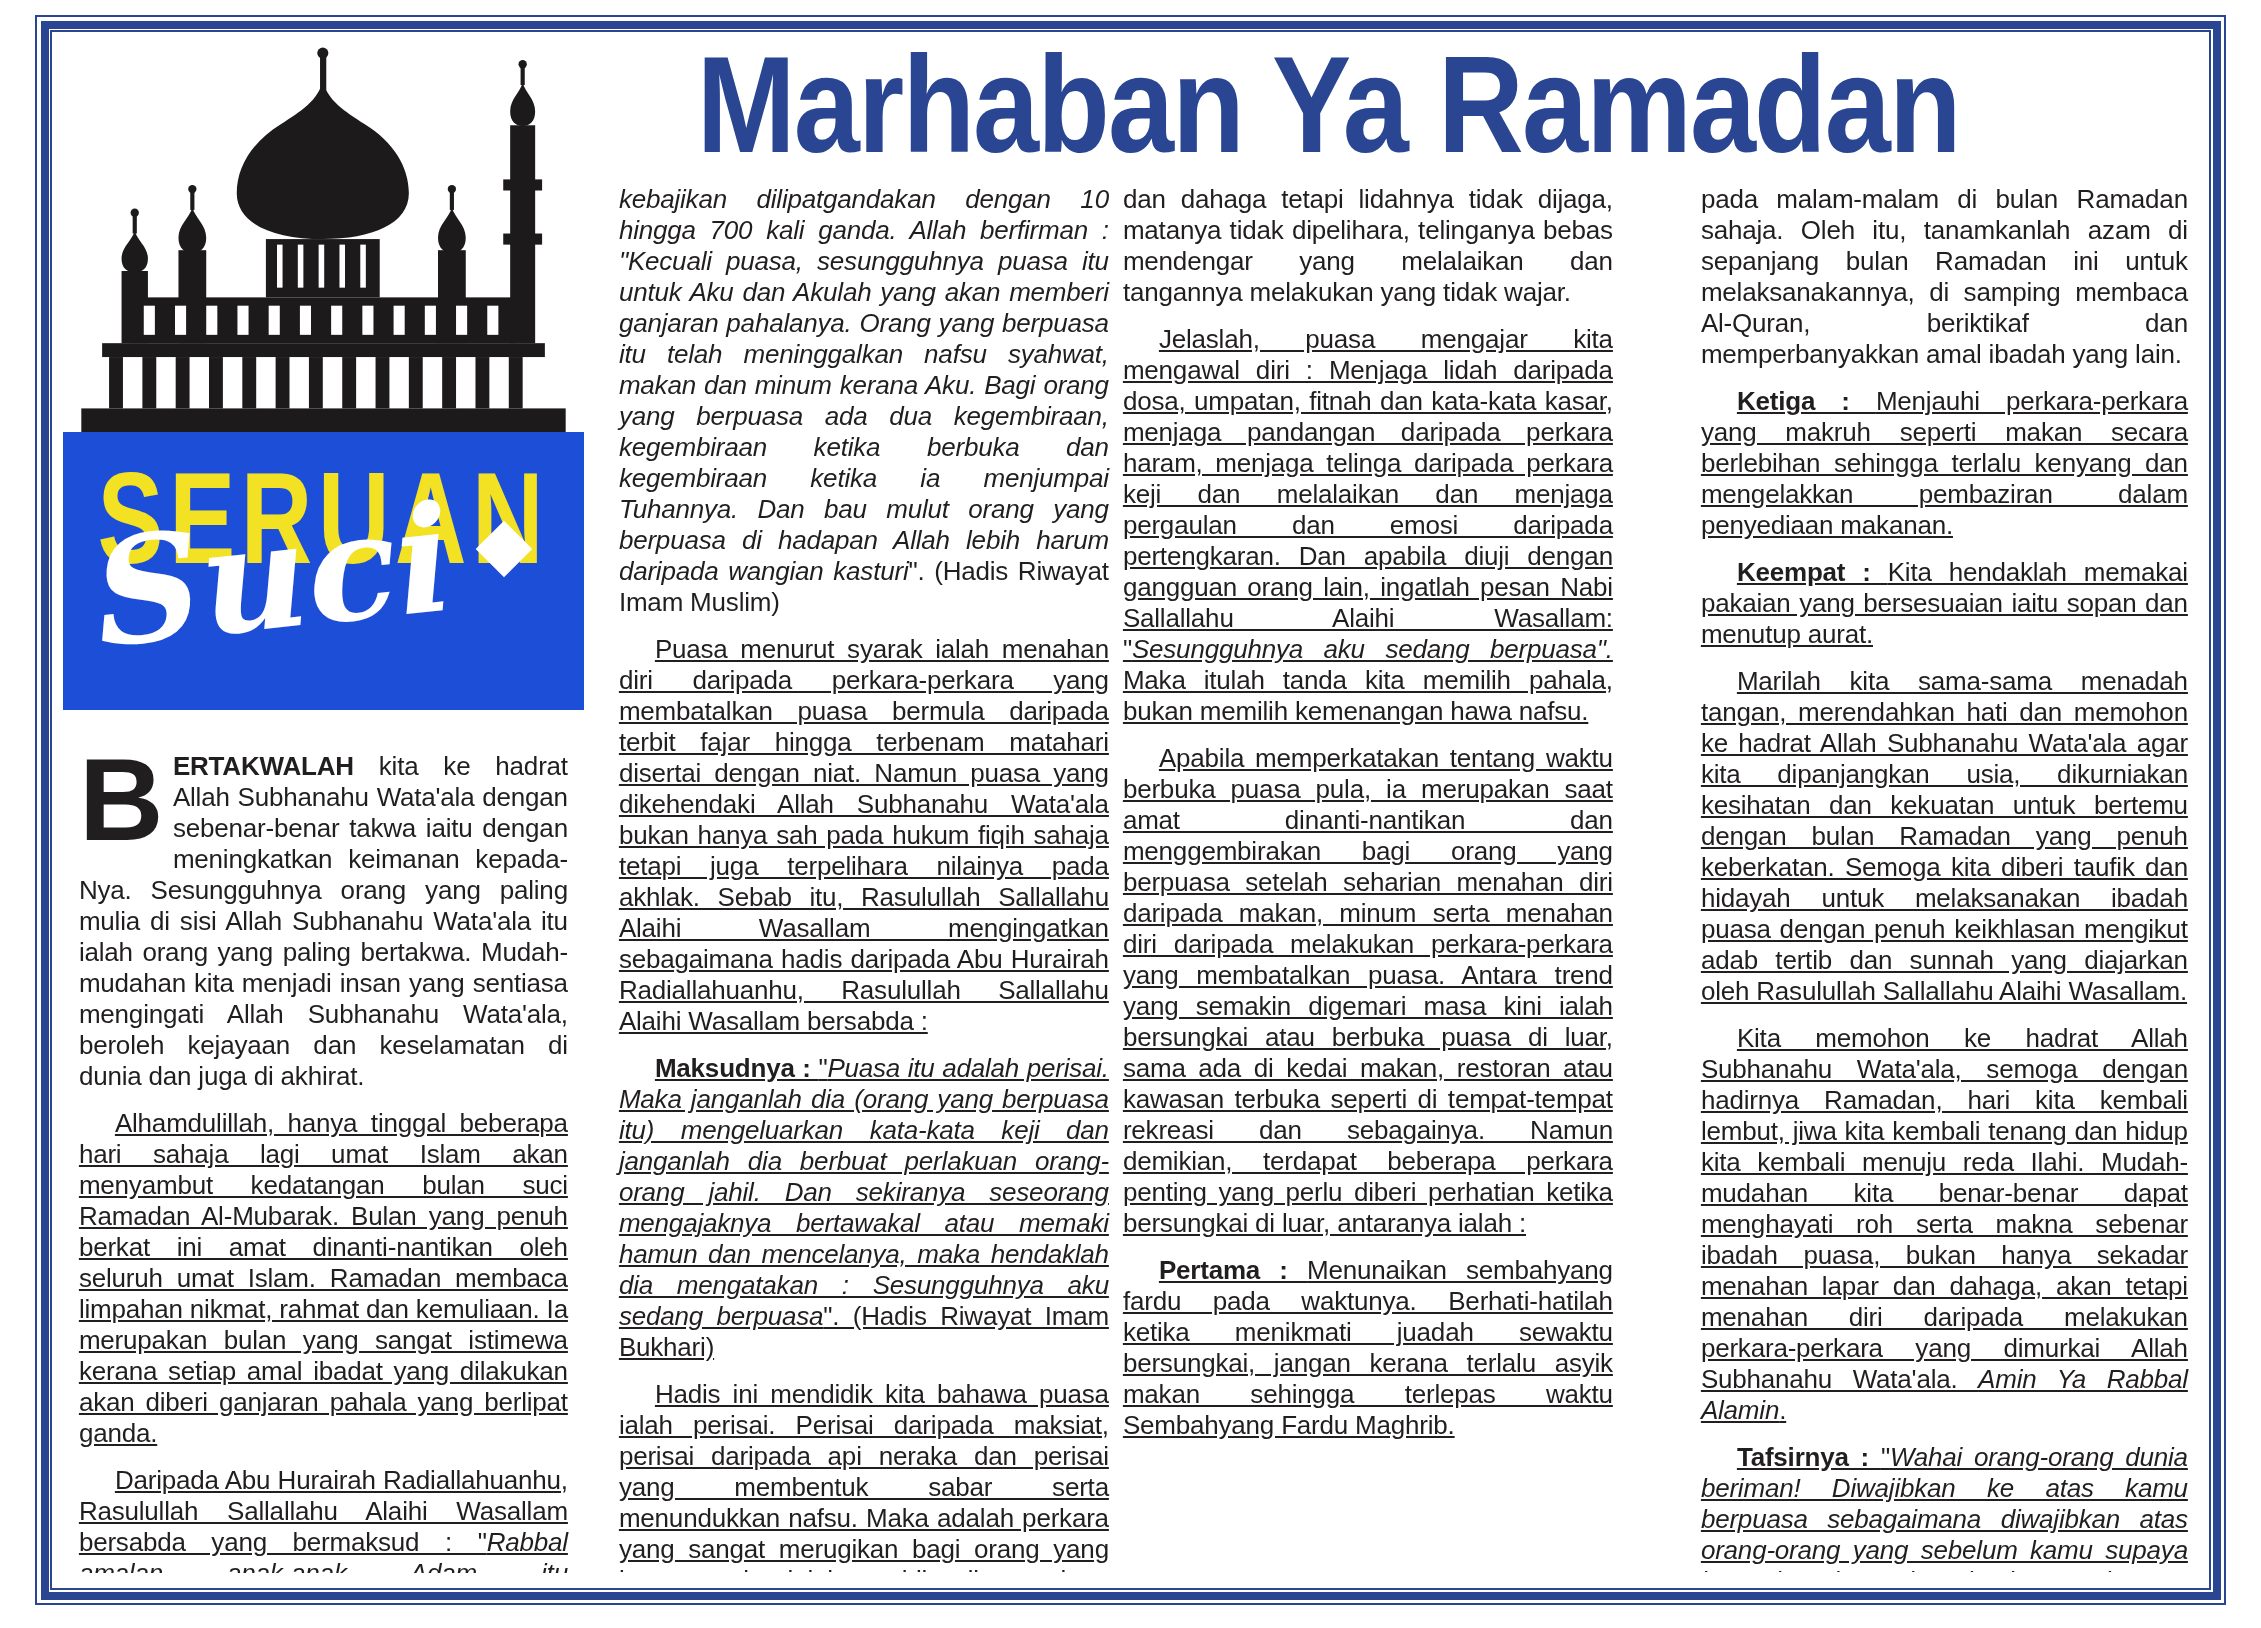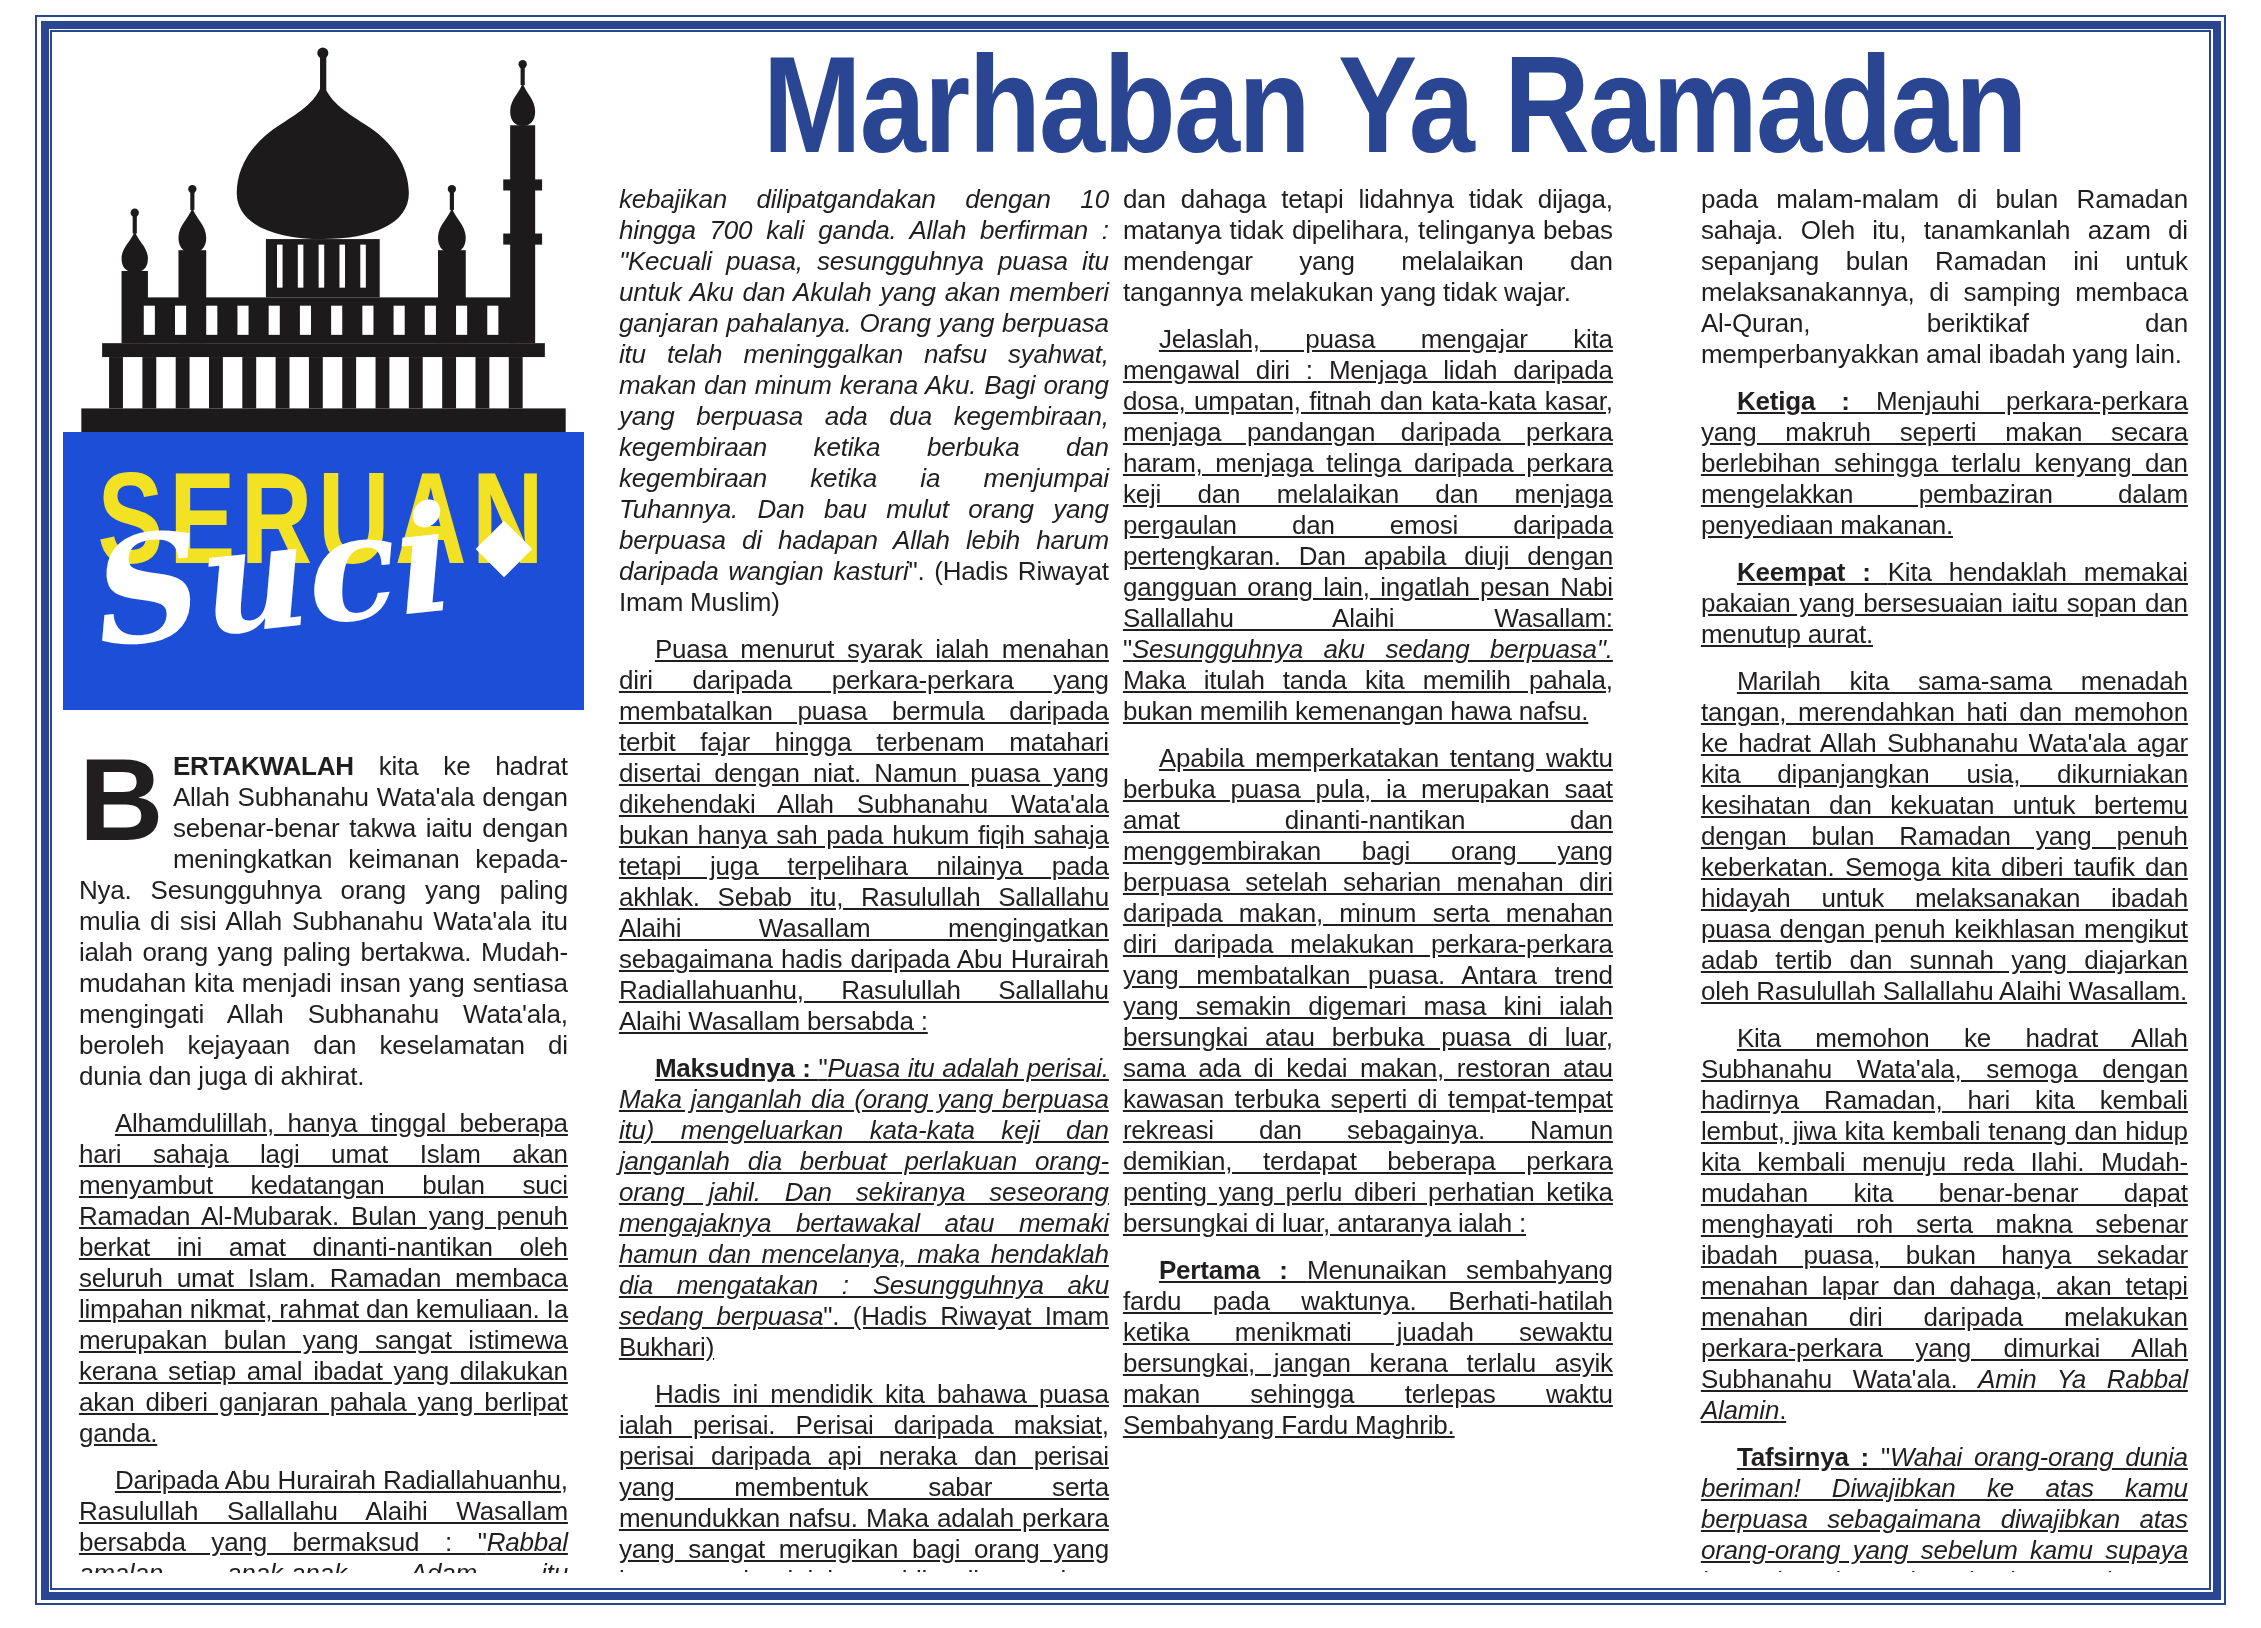--- a/index.html
+++ b/index.html
@@ -15,21 +15,21 @@
   .mosque svg{display:block;width:100%;height:100%;}
   .logo-black{position:absolute;left:0;top:390px;width:521px;height:278px;background:#1d4ed8;overflow:hidden;}
   .seruan{position:absolute;left:0;top:11px;width:100%;text-align:center;font-weight:800;
           font-size:99px;letter-spacing:5.6px;color:#f3e223;transform:scaleY(1.32);transform-origin:top center;
           font-family:"Liberation Sans",sans-serif;}
   .suci{position:absolute;left:40px;top:89px;font-family:"DejaVu Serif",serif;font-style:italic;font-weight:bold;
         font-size:147px;color:#ffffff;transform:rotate(-6deg);transform-origin:left bottom;line-height:1;}
   .diamond{position:absolute;right:60px;top:97px;width:40px;height:40px;background:#ffffff;transform:rotate(45deg);}
 
   
-  .title-wrap{position:absolute;left:542px;top:5.6px;width:1600px;height:132px;display:flex;align-items:center;justify-content:center;}
+  .title-wrap{position:absolute;left:542px;top:5.6px;width:1600px;height:132px;display:flex;align-items:center;justify-content:flex-start;}
   .title-text{font-size:138px;font-weight:bold;color:#2a4693;white-space:nowrap;line-height:1;
               transform:scaleX(0.86);letter-spacing:-2.1px;}
 
   
   .col{position:absolute;font-size:26px;line-height:31px;letter-spacing:-0.2px;overflow:hidden;}
   .col1{left:11px;top:703px;width:521px;height:838px;}
   .col2{left:551px;top:136px;width:522px;height:1404px;}
   .col3{left:1055px;top:136px;width:522px;height:1404px;}
   .col4{left:1633px;top:136px;width:519px;height:1404px;}
   .para{margin:16px;text-align:justify;}

